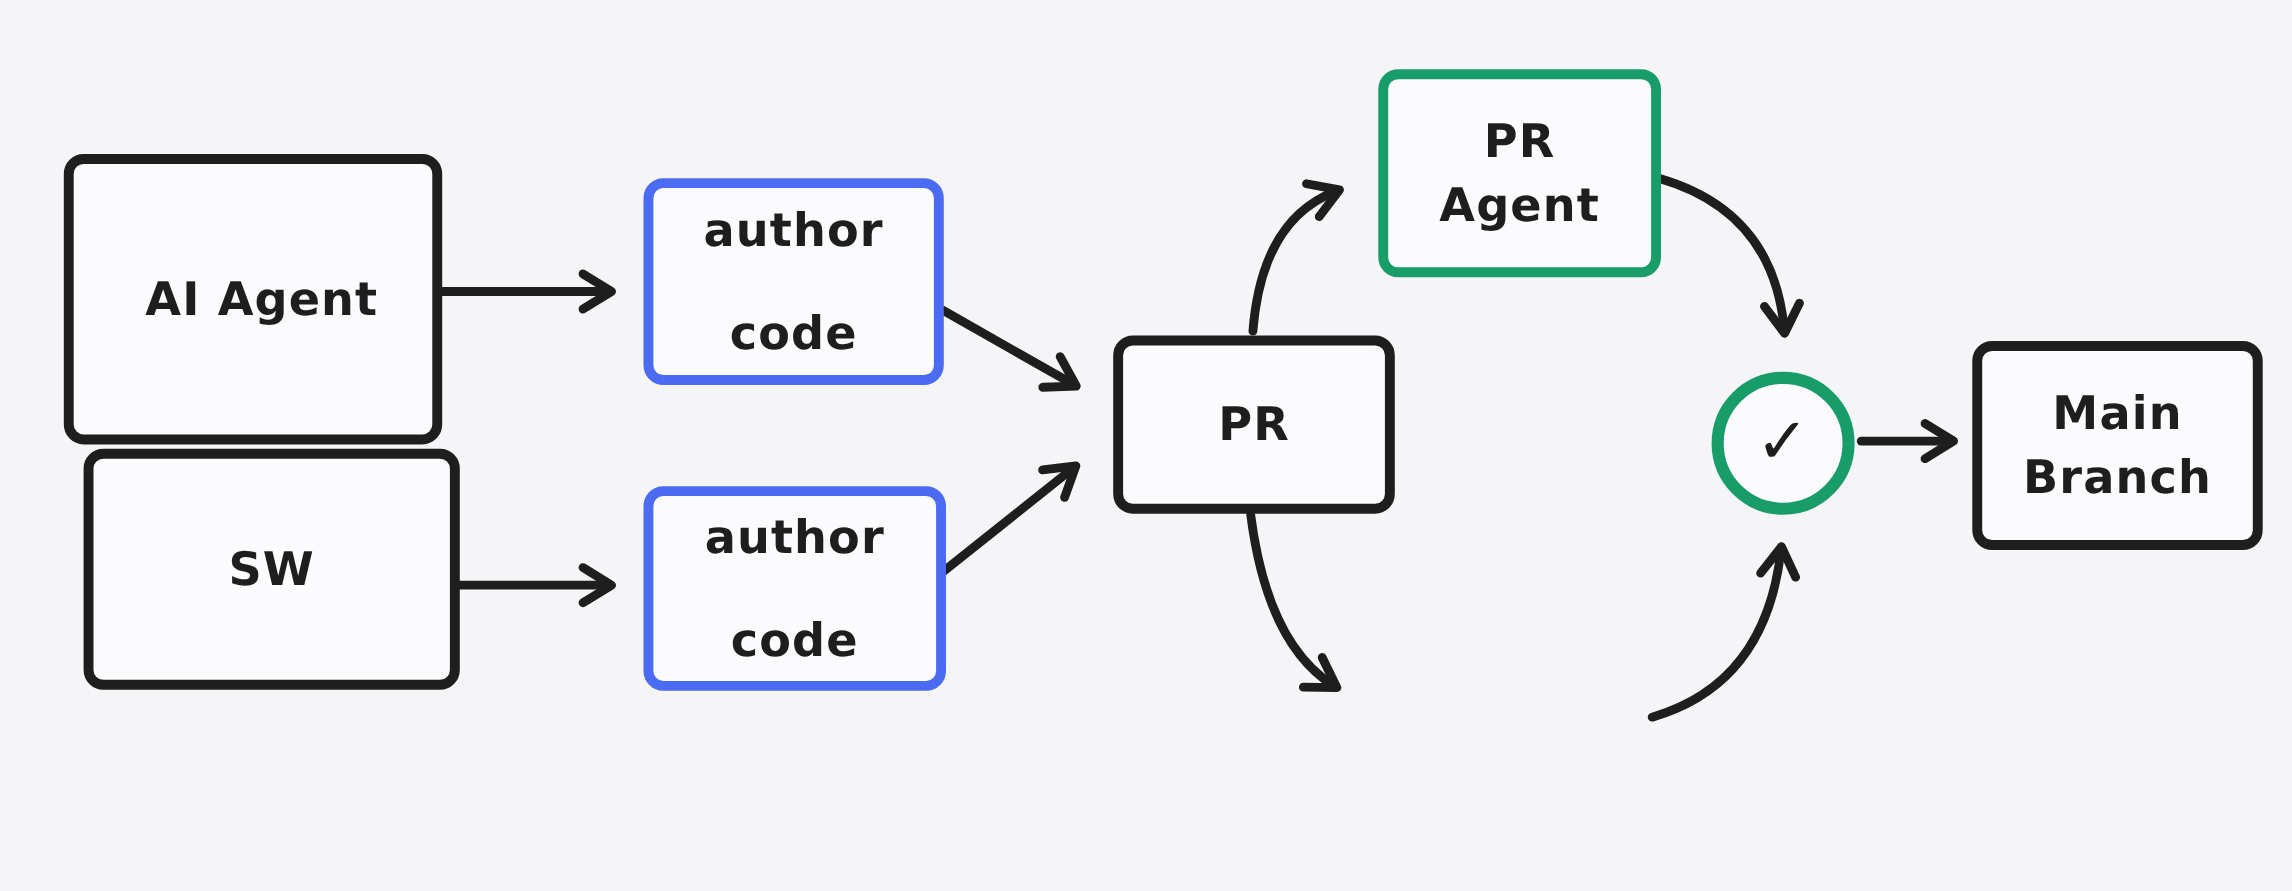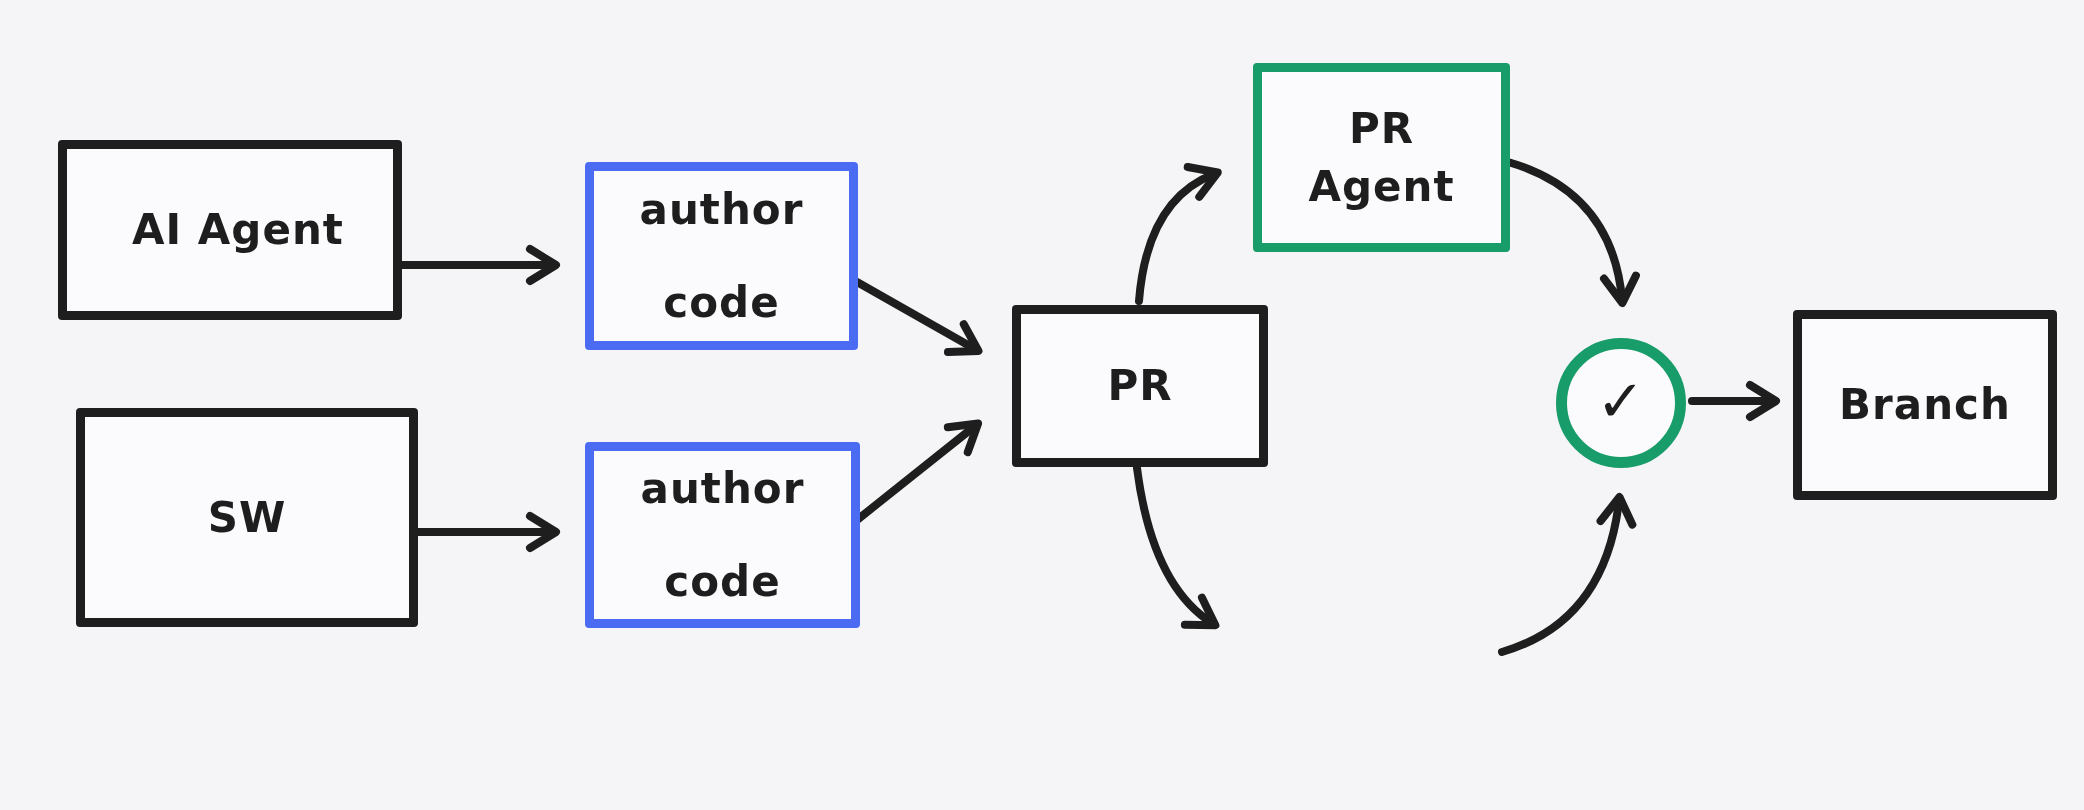--- a/index.html
+++ b/index.html
@@ -26,21 +26,21 @@
     pointer-events: none;
   }
   .edges path { pointer-events: stroke; }
   .node {
     position: absolute;
     box-sizing: border-box;
     display: flex; flex-direction: column;
     align-items: center; justify-content: center;
     background: var(--node-fill);
     border: 9px solid var(--stroke);
-    border-radius: 4px;
+    border-radius: 18px;
     color: var(--stroke);
     font-size: 42px; font-weight: 700;
     line-height: 58px; letter-spacing: 1px;
     text-align: center;
     cursor: pointer;
   }
   .node.blue  { border-color: var(--blue); gap: 35px; }
   .node.green { border-color: var(--green); }
   .node.circle {
     border-radius: 50%;
@@ -72,21 +72,21 @@
       <path d="M 857 282 L 975 349" marker-end="url(#arrow)"></path>
       <path d="M 857 520 L 975 426" marker-end="url(#arrow)"></path>
       <path d="M 1139 301 Q 1147 200 1214 174" marker-end="url(#arrow)"></path>
       <path d="M 1508 162 Q 1612 192 1622 299" marker-end="url(#arrow)"></path>
       <path d="M 1137 468 Q 1152 585 1212 623" marker-end="url(#arrow)"></path>
       <path d="M 1502 652 Q 1605 622 1619 501" marker-end="url(#arrow)"></path>
       <path d="M 1692 401 L 1772 401" marker-end="url(#arrow)"></path>
     </g>
   </svg>
 
-  <div class="node" style="left:58px; top:140px; width:344px; height:180px;padding-left:16px;">
+  <div class="node" style="left:58px; top:140px; width:344px; height:264px;padding-left:16px;">
     <span>AI Agent</span>
   </div>
 
   <div class="node" style="left:60px; top:408px; width:342px; height:219px;margin-left:16px;">
     <span>SW</span>
   </div>
 
   <div class="node blue" style="left:585px; top:162px; width:273px; height:188px;">
     <span>author</span>
     <span>code</span>
@@ -105,16 +105,17 @@
     <span>PR</span>
     <span>Agent</span>
   </div>
 
 
   <div class="node circle" style="left:1556px; top:338px; width:130px; height:130px;">
     <span class="check-glyph">✓</span>
   </div>
 
   <div class="node" style="left:1793px; top:310px; width:264px; height:190px;">
+    <span>Main</span>
     <span>Branch</span>
   </div>
 
 </div>
 
 </body></html>

